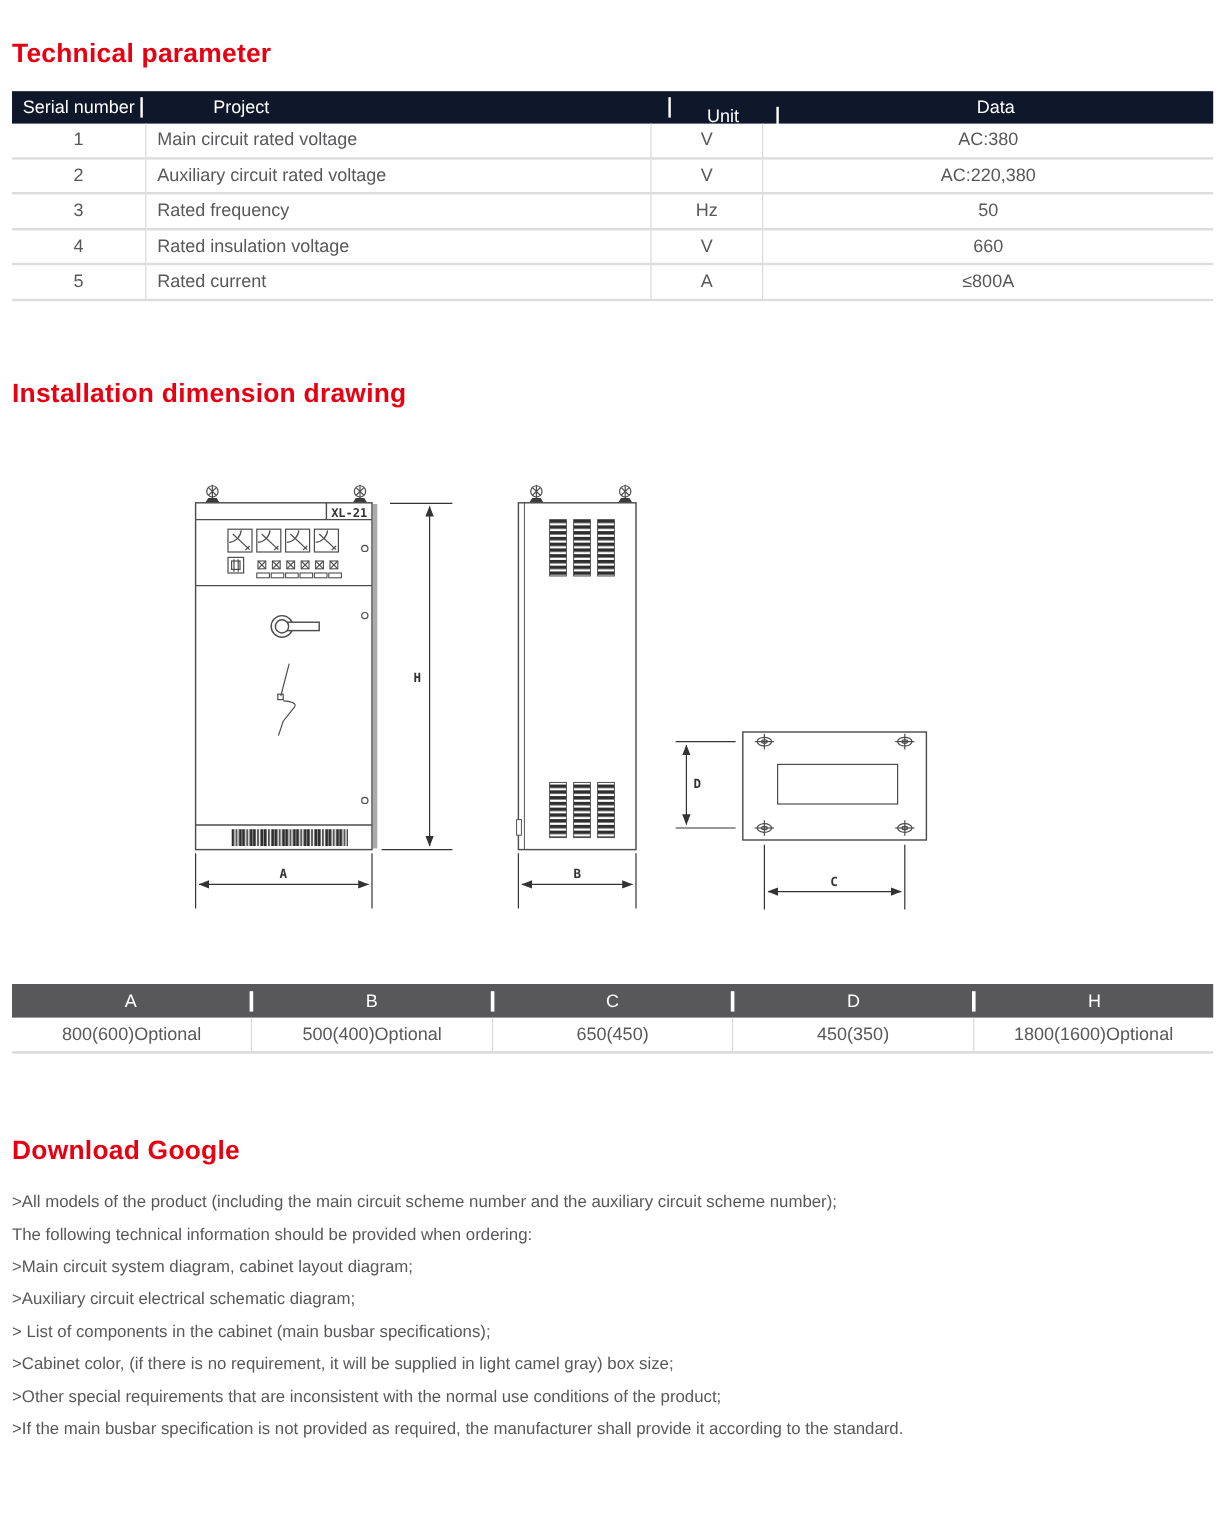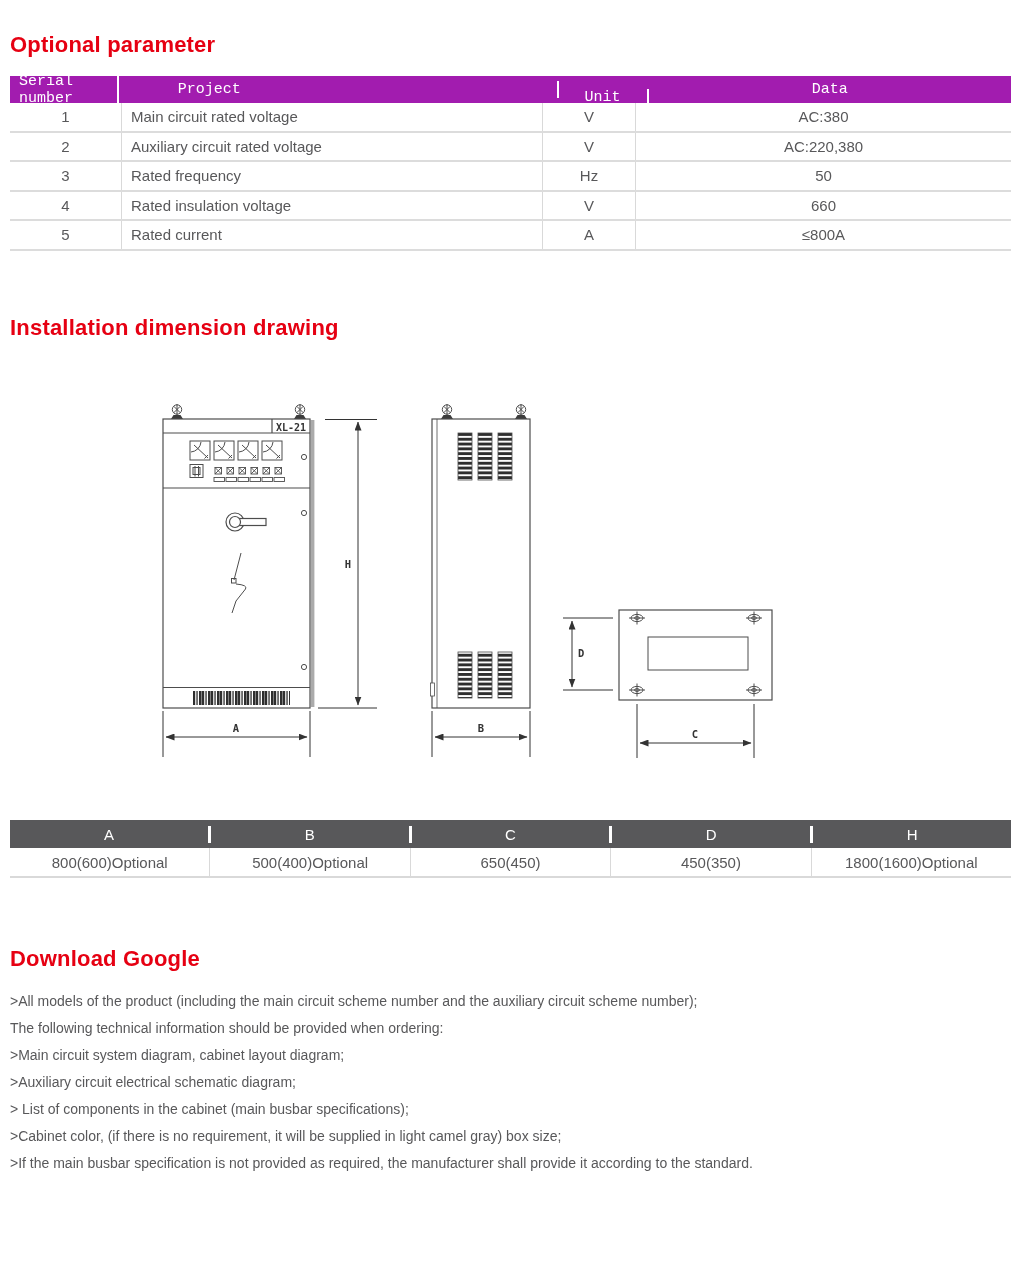--- a/index.html
+++ b/index.html
@@ -13,21 +13,21 @@
     position:absolute; left:10px;
     color:#e60012; font-size:22px; font-weight:bold;
     letter-spacing:0.2px;
   }
   #h-technical   { top:32px; }
   #h-installation{ top:315px; }
   #h-download    { top:946px; }
 
   
   .spec-table { position:absolute; left:10px; top:76px; width:1001px; font-size:15px; }
-  .spec-header { display:flex; background:#a21caf; color:#ffffff; height:27px; align-items:center;font-family:Liberation Mono, monospace; }
+  .spec-header { display:flex; background:#0f172a; color:#ffffff; height:27px; align-items:center; }
   .spec-row    { display:flex; height:29.6px; align-items:center; border-bottom:2px solid #dcdcdc; color:#58585a; }
   .sc1 { width:112px; }
   .sc2 { width:421px; }
   .sc3 { width:93px;  text-align:center; }
   .sc4 { width:375px; text-align:center; }
   .spec-header .sc1 { padding-left:9px; border-right:2px solid #ffffff; width:112px; }
   .spec-header .sc2 { padding-left:27px; border-right:2px solid #ffffff;margin-left:32px; }
   .spec-header .sc3 { border-right:2px solid #ffffff;margin-top:16px; }
   .spec-row .sc1 { text-align:center; border-right:1px solid #d9d9d9; height:100%; line-height:28px; }
   .spec-row .sc2 { padding-left:9px;  border-right:1px solid #d9d9d9; height:100%; line-height:28px; }
@@ -46,21 +46,21 @@
   
   .drawing-wrap { position:absolute; left:140px; top:395px; width:680px; height:375px; }
 
   
   .download-lines { position:absolute; left:10px; top:988px; width:1000px; font-size:14px; color:#58585a; }
   .download-lines div { line-height:27px; white-space:nowrap; }
 </style>
 </head>
 <body>
 
-<h2 class="red-heading" id="h-technical">Optional parameter</h2>
+<h2 class="red-heading" id="h-technical">Technical parameter</h2>
 
 <div class="spec-table">
   <div class="spec-header">
     <div class="sc1">Serial number</div>
     <div class="sc2">Project</div>
     <div class="sc3">Unit</div>
     <div class="sc4">Data</div>
   </div>
   <div class="spec-row">
     <div class="sc1">1</div>
@@ -310,14 +310,15 @@
 
 <h2 class="red-heading" id="h-download">Download Google</h2>
 
 <div class="download-lines">
   <div>&gt;All models of the product (including the main circuit scheme number and the auxiliary circuit scheme number);</div>
   <div>The following technical information should be provided when ordering:</div>
   <div>&gt;Main circuit system diagram, cabinet layout diagram;</div>
   <div>&gt;Auxiliary circuit electrical schematic diagram;</div>
   <div>&gt; List of components in the cabinet (main busbar specifications);</div>
   <div>&gt;Cabinet color, (if there is no requirement, it will be supplied in light camel gray) box size;</div>
+  <div>&gt;Other special requirements that are inconsistent with the normal use conditions of the product;</div>
   <div>&gt;If the main busbar specification is not provided as required, the manufacturer shall provide it according to the standard.</div>
 </div>
 
 </body></html>

